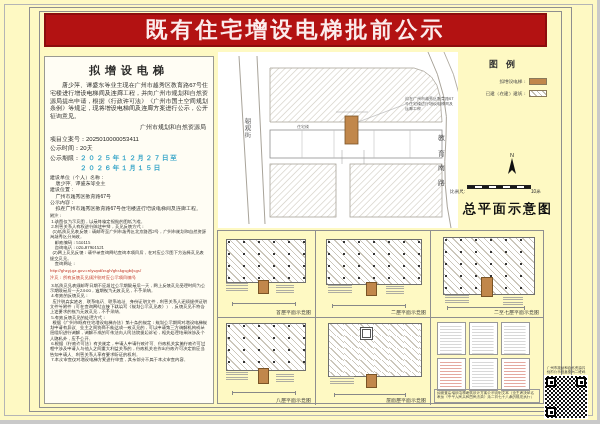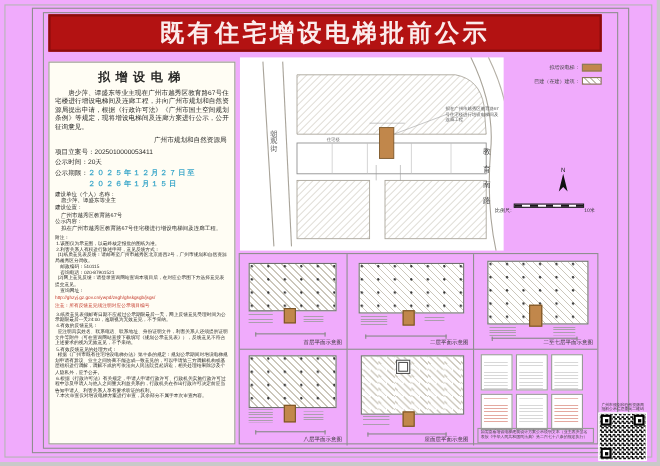--- a/index.html
+++ b/index.html
@@ -1,18 +1,18 @@
 <!DOCTYPE html>
 <html><head>
 <meta charset="utf-8">
 <style>
   html,body{margin:0;padding:0;}
   body{width:600px;height:424px;background:#c9c9c9;position:relative;overflow:hidden;
        font-family:"Liberation Sans","DejaVu Sans",sans-serif;}
-  .page{position:absolute;left:0;top:0;width:597px;height:420px;background:#f0abfc;}
+  .page{position:absolute;left:0;top:0;width:597px;height:420px;background:#fef9c3;}
   .page-border{position:absolute;inset:4px;border:1px solid #b5b5b5;}
   .frame-a{position:absolute;left:29px;top:7px;width:541px;height:403px;border:1px solid #8f8f8f;}
   .frame-b{position:absolute;left:39px;top:11px;width:521px;height:395px;border:1px solid #8f8f8f;}
 
   .banner{position:absolute;left:44px;top:13px;width:503px;height:34px;background:#b31212;
           border:2px solid #8c0d0d;box-sizing:border-box;color:#fbecec;font-weight:bold;
           font-size:22px;letter-spacing:3px;display:flex;align-items:center;justify-content:center;}
 
   
   .left-col{position:absolute;left:44px;top:56px;width:170px;height:348px;border:1px solid #9a9a92;
@@ -170,20 +170,21 @@
     <rect x="127" y="64" width="13" height="28" fill="#c1874b" stroke="#7a5426" stroke-width="0.8"></rect>
 
     <path d="M140,70 L188,52" stroke="#9a9a9a" stroke-width="0.5" fill="none"></path>
   </svg>
   <div class="vtext street-left">朝观街</div>
   <div class="vtext street-right">教育南路</div>
   <div class="bld-label">住宅楼</div>
   <div class="sp-note">拟在广州市越秀区教育路67号住宅楼进行增设电梯间及连廊工程</div>
 
   <div class="legend">
+    <div class="lg-title">图例</div>
     <div class="lg-row">
       <span class="lg-label">拟增设电梯：</span>
       <span class="swatch sw-elev"></span>
     </div>
     <div class="lg-row">
       <span class="lg-label">已建（在建）建筑：</span>
       <span class="swatch sw-hatch"></span>
     </div>
   </div>
   <div class="north">
@@ -198,20 +199,21 @@
       <span class="sb-ticks">
         <span style="left:0">0</span>
         <span style="left:7px">1</span>
         <span style="left:21px">3</span>
         <span style="left:35px">5</span>
         <span class="sb-bar"></span>
       </span>
       <span>10米</span>
     </div>
   </div>
+  <div class="sp-caption">总平面示意图</div>
 
   <div class="plans">
     <div class="panel p-r1 p-c1">
       <div class="bld" style="left:8px;top:8px;width:78px;height:42px;"></div>
       <div class="elev" style="left:40px;top:49px;width:11px;height:14px;"></div>
       <div class="microtxt" style="left:8px;top:52px;width:22px;height:12px;"></div>
       <div class="microtxt" style="left:58px;top:54px;width:18px;height:8px;"></div>
       <div class="dim" style="left:14px;top:72px;width:64px;"></div>
       <div class="p-caption">首层平面示意图</div>
     </div>

